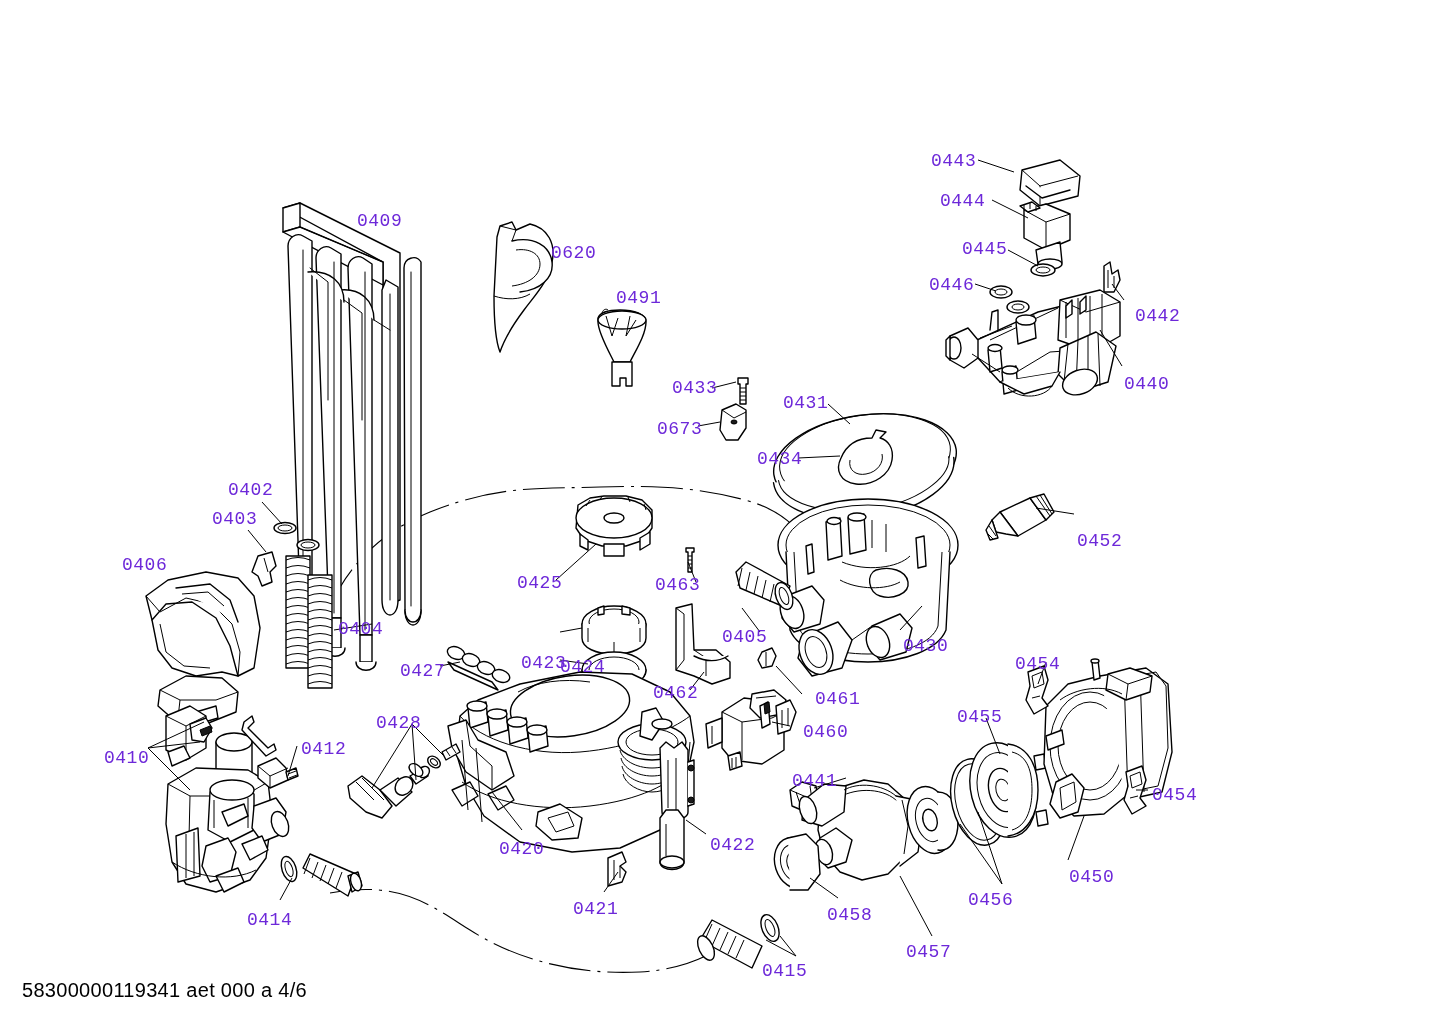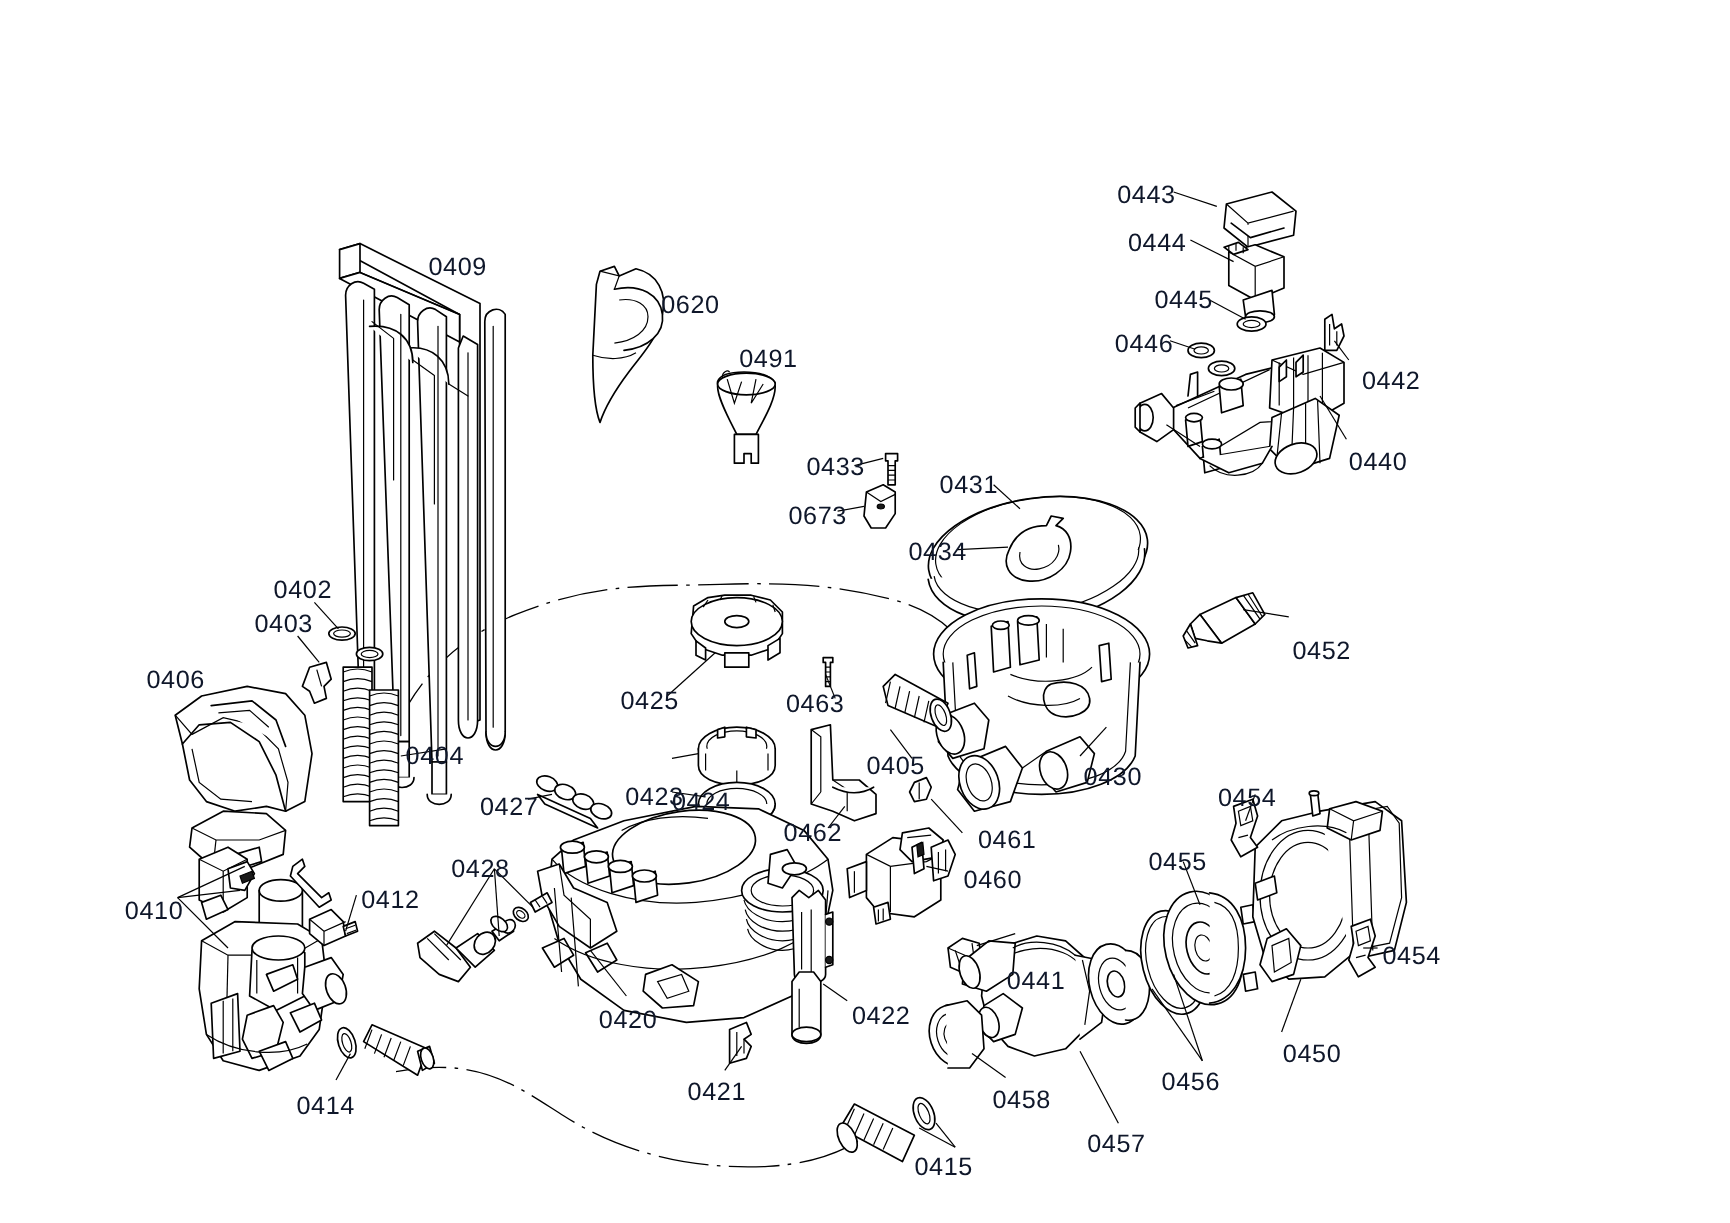--- a/index.html
+++ b/index.html
@@ -1,22 +1,22 @@
 <!DOCTYPE html>
 <html><head>
 <meta charset="utf-8">
 <title>Parts Diagram</title>
 <style>
   html,body{margin:0;padding:0;background:#ffffff;}
   body{width:1442px;height:1019px;position:relative;overflow:hidden;
        font-family:"Liberation Sans","DejaVu Sans",sans-serif;color:#000;}
   #sheet{position:absolute;inset:0;width:1442px;height:1019px;}
   #svgroot{position:absolute;left:0;top:0;width:1442px;height:1019px;}
-  .lbl{position:absolute;font-size:21px;letter-spacing:.5px;color:#0f172a;
-       white-space:nowrap;line-height:1;}
+  .lbl{position:absolute;font-size:18px;letter-spacing:.5px;color:#6d28d9;
+       white-space:nowrap;line-height:1;font-family:Liberation Mono, monospace;}
   #footer{position:absolute;left:22px;top:979px;font-size:20px;letter-spacing:.3px;}
   .part{stroke:#000;fill:#fff;stroke-width:1.4;stroke-linejoin:round;stroke-linecap:round;}
   .thin{stroke:#000;fill:none;stroke-width:1;}
   .fill-dark{fill:#1a1a1a;stroke:#000;stroke-width:1;}
   .leader{stroke:#000;stroke-width:1;fill:none;}
   .bound{stroke:#000;stroke-width:1.1;fill:none;stroke-dasharray:42 7 3 7;}
 </style>
 </head>
 <body>
 
@@ -641,29 +641,30 @@
       <div class="lbl" style="left: 752px; top: 394px; margin-left: 31px;">0431</div>
       <div class="lbl" style="left: 657px; top: 420px;">0673</div>
       <div class="lbl" style="left: 672px; top: 379px;">0433</div>
       <div class="lbl" style="left: 757px; top: 450px;">0434</div>
       <div class="lbl" style="left: 1124px; top: 375px;">0440</div>
       <div class="lbl" style="left: 1135px; top: 307px;">0442</div>
       <div class="lbl" style="left: 931px; top: 152px;">0443</div>
       <div class="lbl" style="left: 940px; top: 192px;">0444</div>
       <div class="lbl" style="left: 962px; top: 240px;">0445</div>
       <div class="lbl" style="left: 929px; top: 276px;">0446</div>
-      <div class="lbl" style="left: 839px; top: 772px; margin-top: 35px;">0441</div>
+      <div class="lbl" style="left: 792px; top: 772px;">0441</div>
       <div class="lbl" style="left: 1069px; top: 868px;">0450</div>
       <div class="lbl" style="left: 1077px; top: 532px;">0452</div>
       <div class="lbl" style="left: 1015px; top: 655px;">0454</div>
       <div class="lbl" style="left: 1152px; top: 786px;">0454</div>
       <div class="lbl" style="left: 957px; top: 708px;">0455</div>
       <div class="lbl" style="left: 968px; top: 891px;">0456</div>
       <div class="lbl" style="left: 906px; top: 943px; text-align: center;">0457</div>
       <div class="lbl" style="left: 827px; top: 906px;">0458</div>
       <div class="lbl" style="left: 803px; top: 723px;">0460</div>
       <div class="lbl" style="left: 815px; top: 690px;">0461</div>
       <div class="lbl" style="left: 653px; top: 684px;">0462</div>
       <div class="lbl" style="left: 655px; top: 576px;">0463</div>
       <div class="lbl" style="left: 722px; top: 628px;">0405</div>
     </div>
 
+  <div id="footer">58300000119341 aet 000 a 4/6</div>
 </div>
 
 </body></html>

